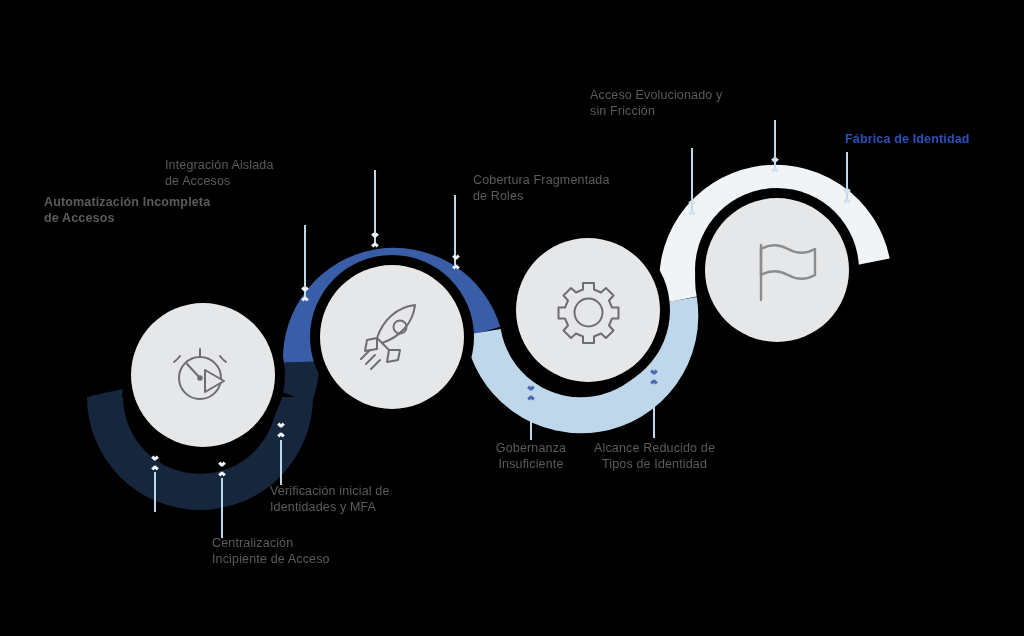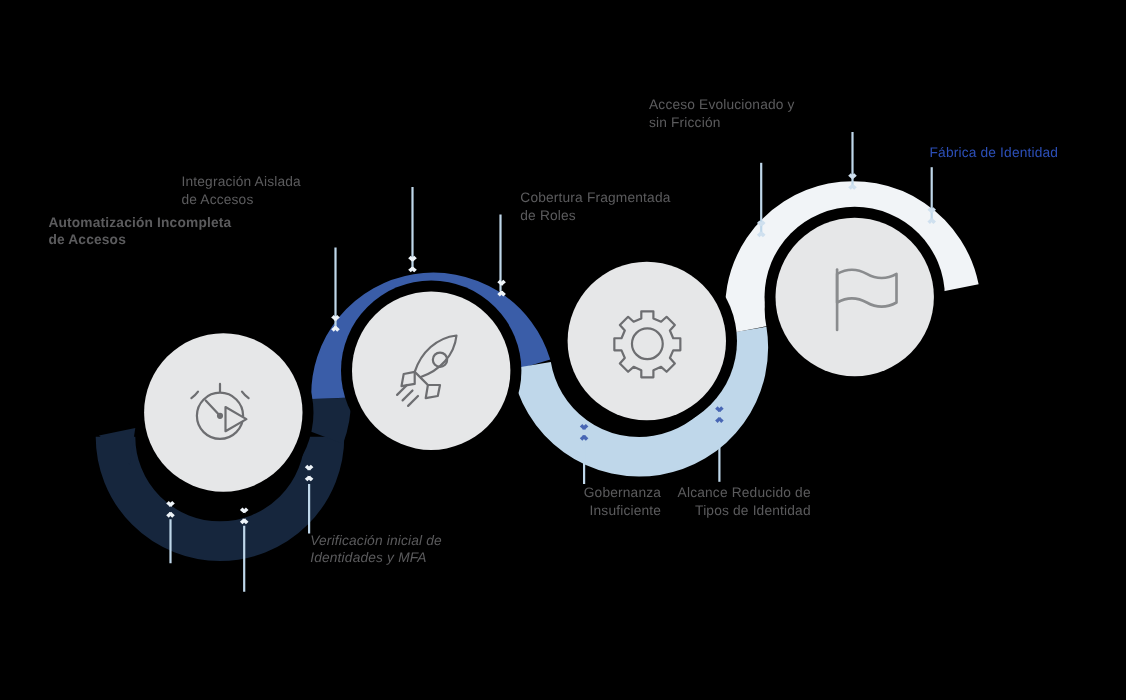--- a/index.html
+++ b/index.html
@@ -29,25 +29,25 @@
     position: absolute;
     color: #5b5b5d;
     font-size: 12.5px;
     line-height: 15.5px;
     letter-spacing: 0.15px;
     white-space: pre-line;
     pointer-events: none;
   }
   .label.accent {
     color: #2c4fb8;
-    font-weight: normal;
+    font-weight: bold;
   }
   .label.ta-left   { text-align: left; }
   .label.ta-right  { text-align: left; }
-  .label.ta-center { text-align: right; }
+  .label.ta-center { text-align: center; }
 </style>
 </head>
 <body>
 
 <div id="stage">
 
   <svg id="scurve-svg" viewBox="0 0 1024 636">
     <defs>
 
       <g id="marker-glyph">
@@ -146,22 +146,24 @@
       <use href="#marker-glyph" x="0" y="0" transform="translate(456,262)" fill="#eef4f9"></use>
       <use href="#marker-glyph" x="0" y="0" transform="translate(531,393)" fill="#4866b4"></use>
       <use href="#marker-glyph" x="0" y="0" transform="translate(654,377)" fill="#4866b4"></use>
       <use href="#marker-glyph" x="0" y="0" transform="translate(692,208)" fill="#cfe0ef"></use>
       <use href="#marker-glyph" x="0" y="0" transform="translate(775,165)" fill="#cfe0ef"></use>
       <use href="#marker-glyph" x="0" y="0" transform="translate(847,196)" fill="#cfe0ef"></use>
     </g>
   </svg>
 
 
+  <div class="label ta-left" style="left:212px; top:536px; width:220px;">Centralización
+Incipiente de Acceso</div>
 
-  <div class="label ta-left" style="left:282px; top:484px; width:230px;font-style:italic;">Verificación inicial de
+  <div class="label ta-left" style="left:270px; top:484px; width:230px;">Verificación inicial de
 Identidades y MFA</div>
 
   <div class="label ta-right" style="left:44px;  top:195px; width:270px;font-weight:bold;">Automatización Incompleta
 de Accesos</div>
 
   <div class="label ta-right" style="left:165px; top:142px; width:215px;margin-top:16px;">Integración Aislada
 de Accesos</div>
 
   <div class="label ta-left" style="left:473px; top:173px; width:220px;">Cobertura Fragmentada
 de Roles</div>

